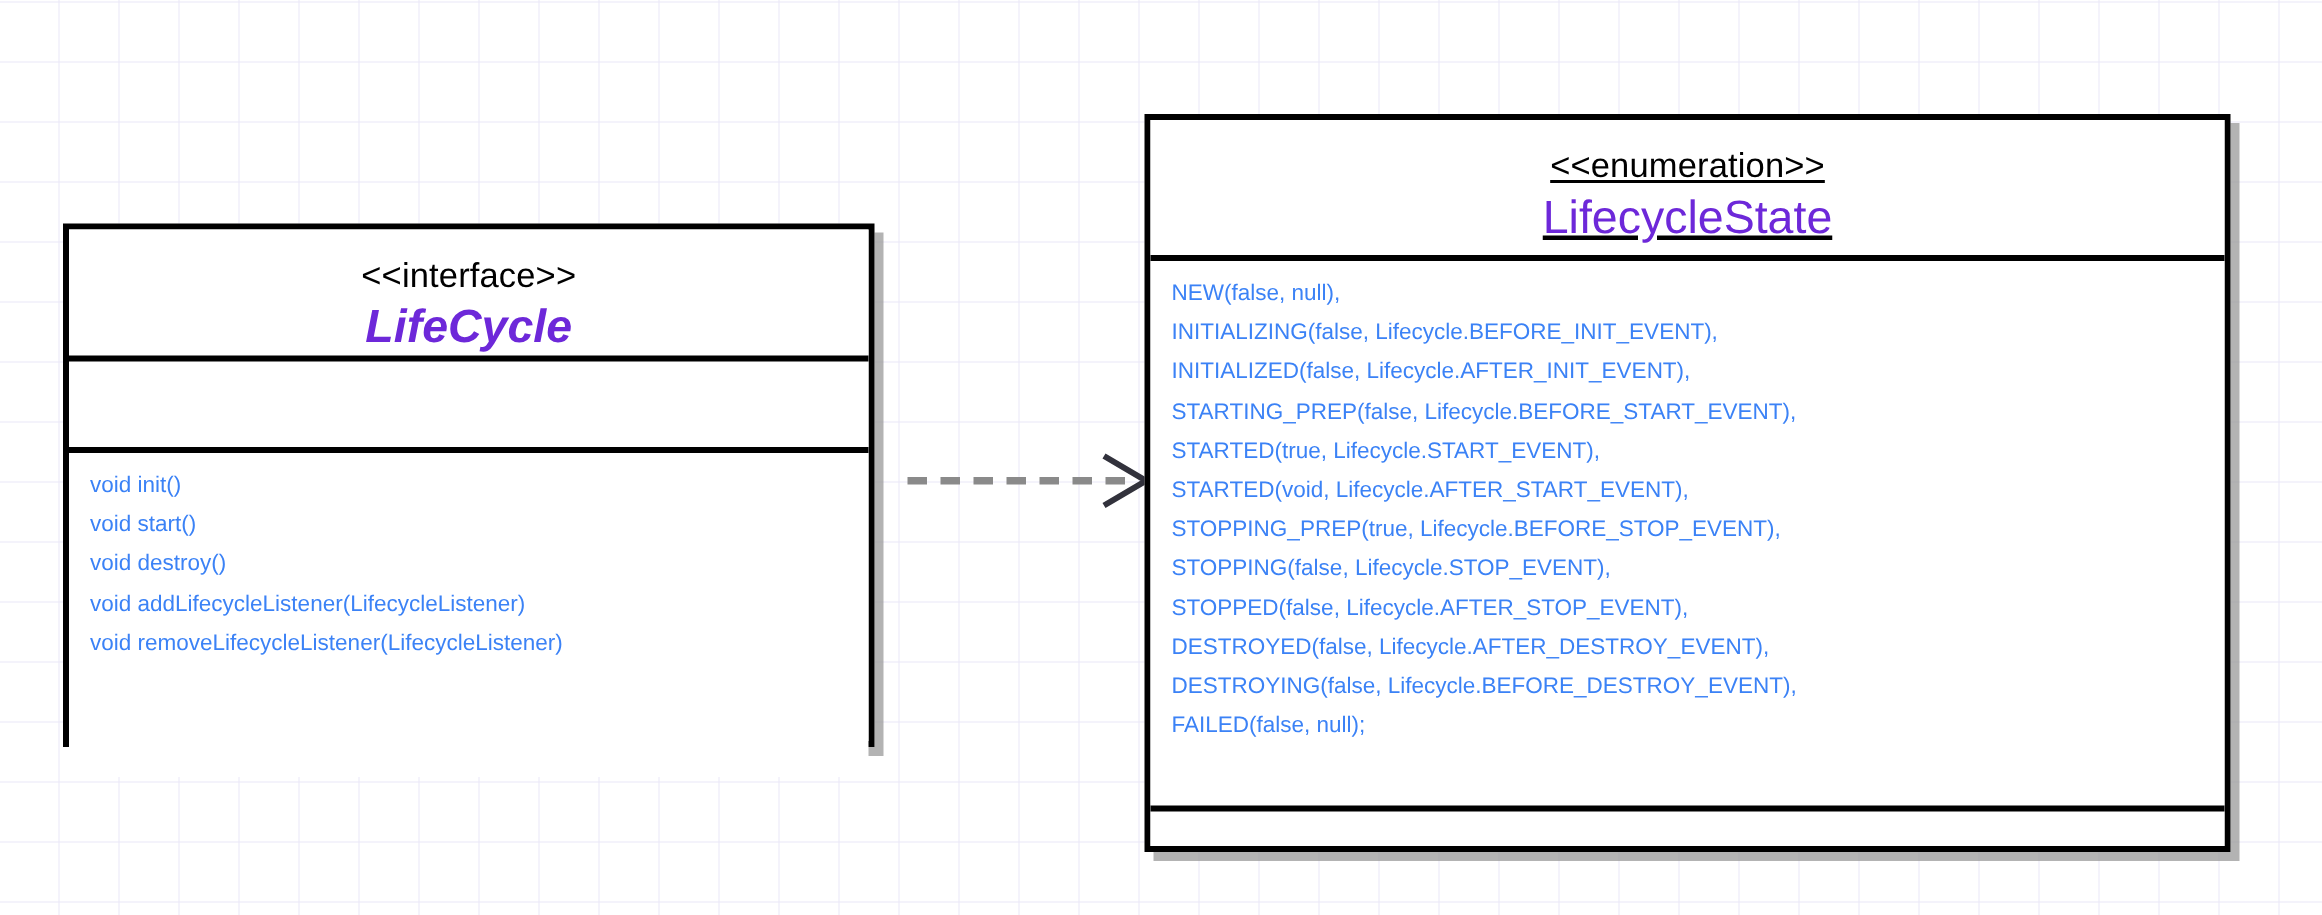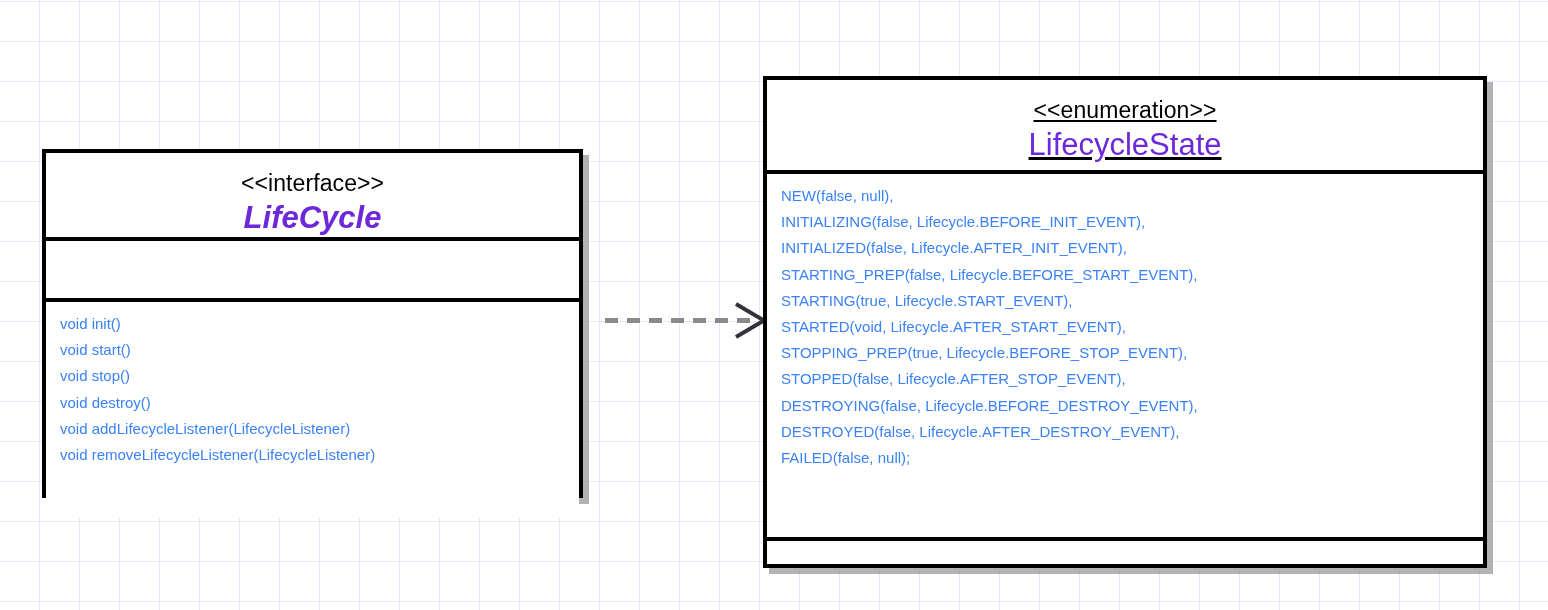--- a/index.html
+++ b/index.html
@@ -112,21 +112,20 @@
     <div class="compartment c-header hdr">
       <div class="stereotype">&lt;&lt;interface&gt;&gt;</div>
       <div class="typename bold">LifeCycle</div>
     </div>
 
     <div class="compartment c-attrs"></div>
 
     <div class="compartment c-methods body-list">
       <div class="row">void init()</div>
       <div class="row">void start()</div>
-      <div class="row">void stop()</div>
       <div class="row">void destroy()</div>
       <div class="row">void addLifecycleListener(LifecycleListener)</div>
       <div class="row">void removeLifecycleListener(LifecycleListener)</div>
     </div>
 
   </div>
 
   <svg id="dependency-arrow" viewBox="0 0 172 50" width="172" height="50" xmlns="http://www.w3.org/2000/svg">
     <line x1="5" y1="24.5" x2="156" y2="24.5" stroke="#8a8a8a" stroke-width="5" stroke-dasharray="13 9" stroke-linecap="butt"></line>
     <polyline points="136,8 164,24.5 136,41" fill="none" stroke="#32323c" stroke-width="4" stroke-linejoin="miter" stroke-linecap="butt"></polyline>
@@ -137,26 +136,27 @@
     <div class="compartment c-header hdr">
       <div class="stereotype">&lt;&lt;enumeration&gt;&gt;</div>
       <div class="typename">LifecycleState</div>
     </div>
 
     <div class="compartment c-literals body-list">
       <div class="row">NEW(false, null),</div>
       <div class="row">INITIALIZING(false, Lifecycle.BEFORE_INIT_EVENT),</div>
       <div class="row">INITIALIZED(false, Lifecycle.AFTER_INIT_EVENT),</div>
       <div class="row">STARTING_PREP(false, Lifecycle.BEFORE_START_EVENT),</div>
-      <div class="row">STARTING(true, Lifecycle.START_EVENT),</div>
+      <div class="row">STARTED(true, Lifecycle.START_EVENT),</div>
       <div class="row">STARTED(void, Lifecycle.AFTER_START_EVENT),</div>
       <div class="row">STOPPING_PREP(true, Lifecycle.BEFORE_STOP_EVENT),</div>
+      <div class="row">STOPPING(false, Lifecycle.STOP_EVENT),</div>
       <div class="row">STOPPED(false, Lifecycle.AFTER_STOP_EVENT),</div>
+      <div class="row">DESTROYED(false, Lifecycle.AFTER_DESTROY_EVENT),</div>
       <div class="row">DESTROYING(false, Lifecycle.BEFORE_DESTROY_EVENT),</div>
-      <div class="row">DESTROYED(false, Lifecycle.AFTER_DESTROY_EVENT),</div>
       <div class="row">FAILED(false, null);</div>
     </div>
 
     <div class="compartment c-extra"></div>
 
   </div>
 
 </div>
 
 </body></html>

